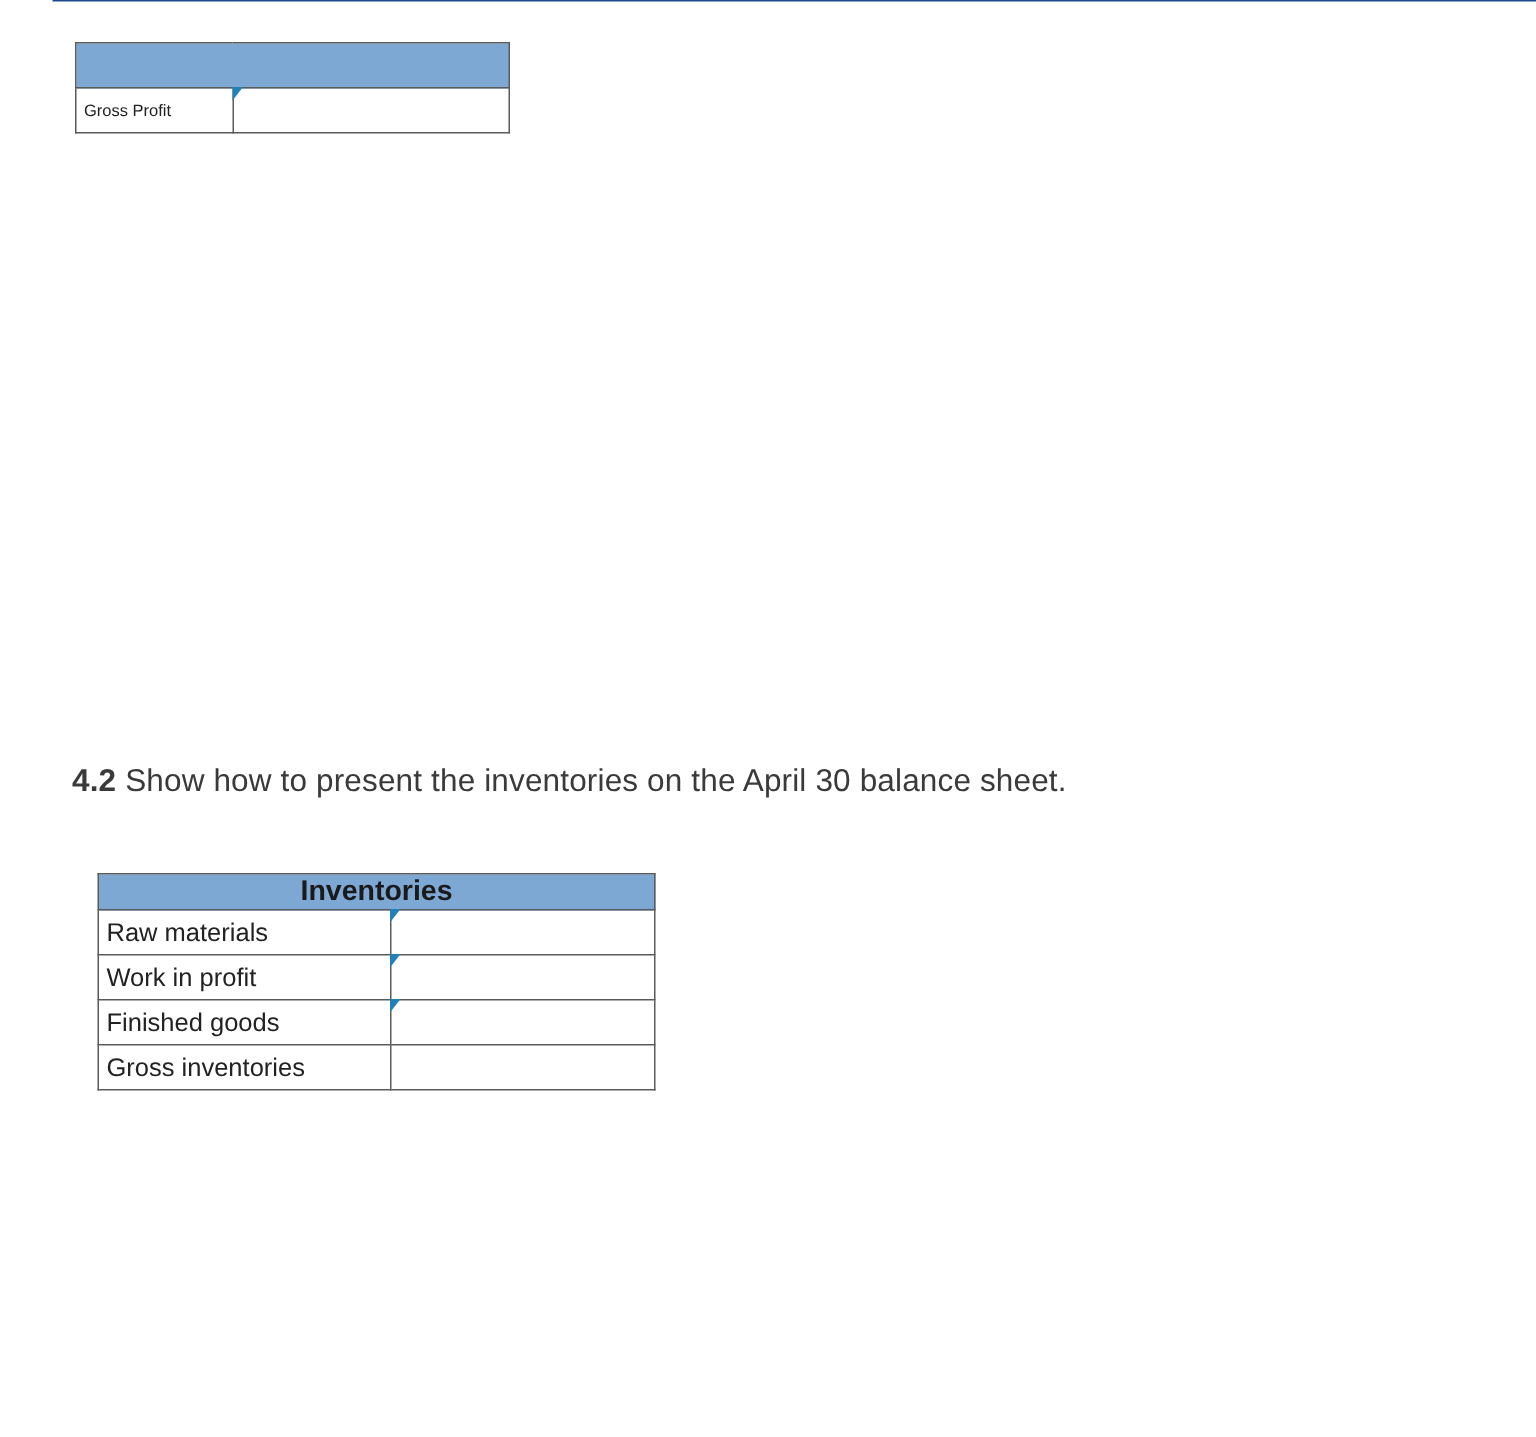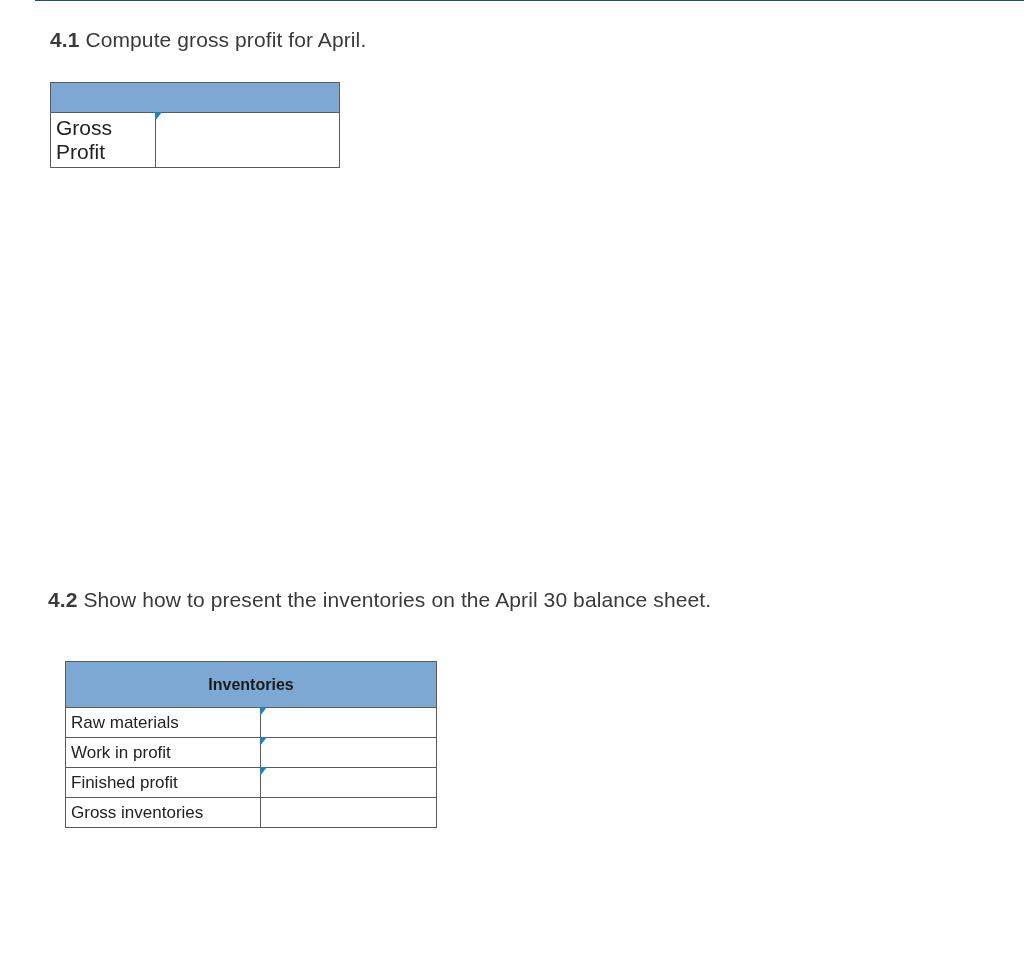--- a/index.html
+++ b/index.html
@@ -33,21 +33,21 @@
     }
     .table1 .header-row td {
       background: #7ea8d4;
       height: 30px;
       border: 1px solid #5a5a5a;
     }
     .table1 .data-row td {
       border: 1px solid #5a5a5a;
       height: 30px;
       padding: 3px 5px;
-      font-size: 21px;
+      font-size: 11px;
       color: #222;
     }
     .table1 .label-cell {
       width: 105px;
     }
     .table1 .input-cell {
       width: 185px;
       position: relative;
       padding: 0 !important;
     }
@@ -65,25 +65,25 @@
       border-left: 7px solid #2180b8;
       border-bottom: 9px solid transparent;
     }
     .table2 {
       border-collapse: collapse;
       width: 372px;
       margin-left: 15px;
     }
     .table2 .header-row td {
       background: #7ea8d4;
-      height: 46px;
+      height: 24px;
       border: 1px solid #5a5a5a;
       text-align: center;
       font-weight: bold;
-      font-size: 16px;
+      font-size: 19px;
       color: #1a1a1a;
     }
     .table2 .data-row td {
       border: 1px solid #5a5a5a;
       height: 30px;
       padding: 0 5px;
       font-size: 17px;
       color: #222;
       position: relative;
     }
@@ -122,24 +122,20 @@
     }
   </style>
 </head>
 <body>
 
 <div class="page-top-border"></div>
 
 <div class="content">
 
   <div class="section1">
-    <p class="question-text">
-      <span class="question-num">4.1</span>
-      <span>Compute gross profit for April.</span>
-    </p>
 
     <table class="table1">
       <tbody>
           <tr class="header-row">
         <td colspan="2"></td>
       </tr>
       <tr class="data-row">
         <td class="label-cell">Gross Profit</td>
         <td class="input-cell">
           <div class="flag-wrapper">
@@ -172,21 +168,21 @@
       </tr>
       <tr class="data-row">
         <td class="label-cell">Work in profit</td>
         <td class="input-cell">
           <div class="flag-wrapper">
                 <div class="flag-triangle"></div>
               </div>
         </td>
       </tr>
       <tr class="data-row">
-        <td class="label-cell">Finished profit</td>
+        <td class="label-cell">Finished goods</td>
         <td class="input-cell">
           <div class="flag-wrapper">
                 <div class="flag-triangle"></div>
               </div>
         </td>
       </tr>
       <tr class="data-row">
         <td class="label-cell">Gross inventories</td>
         <td class="input-cell"></td>
       </tr>

